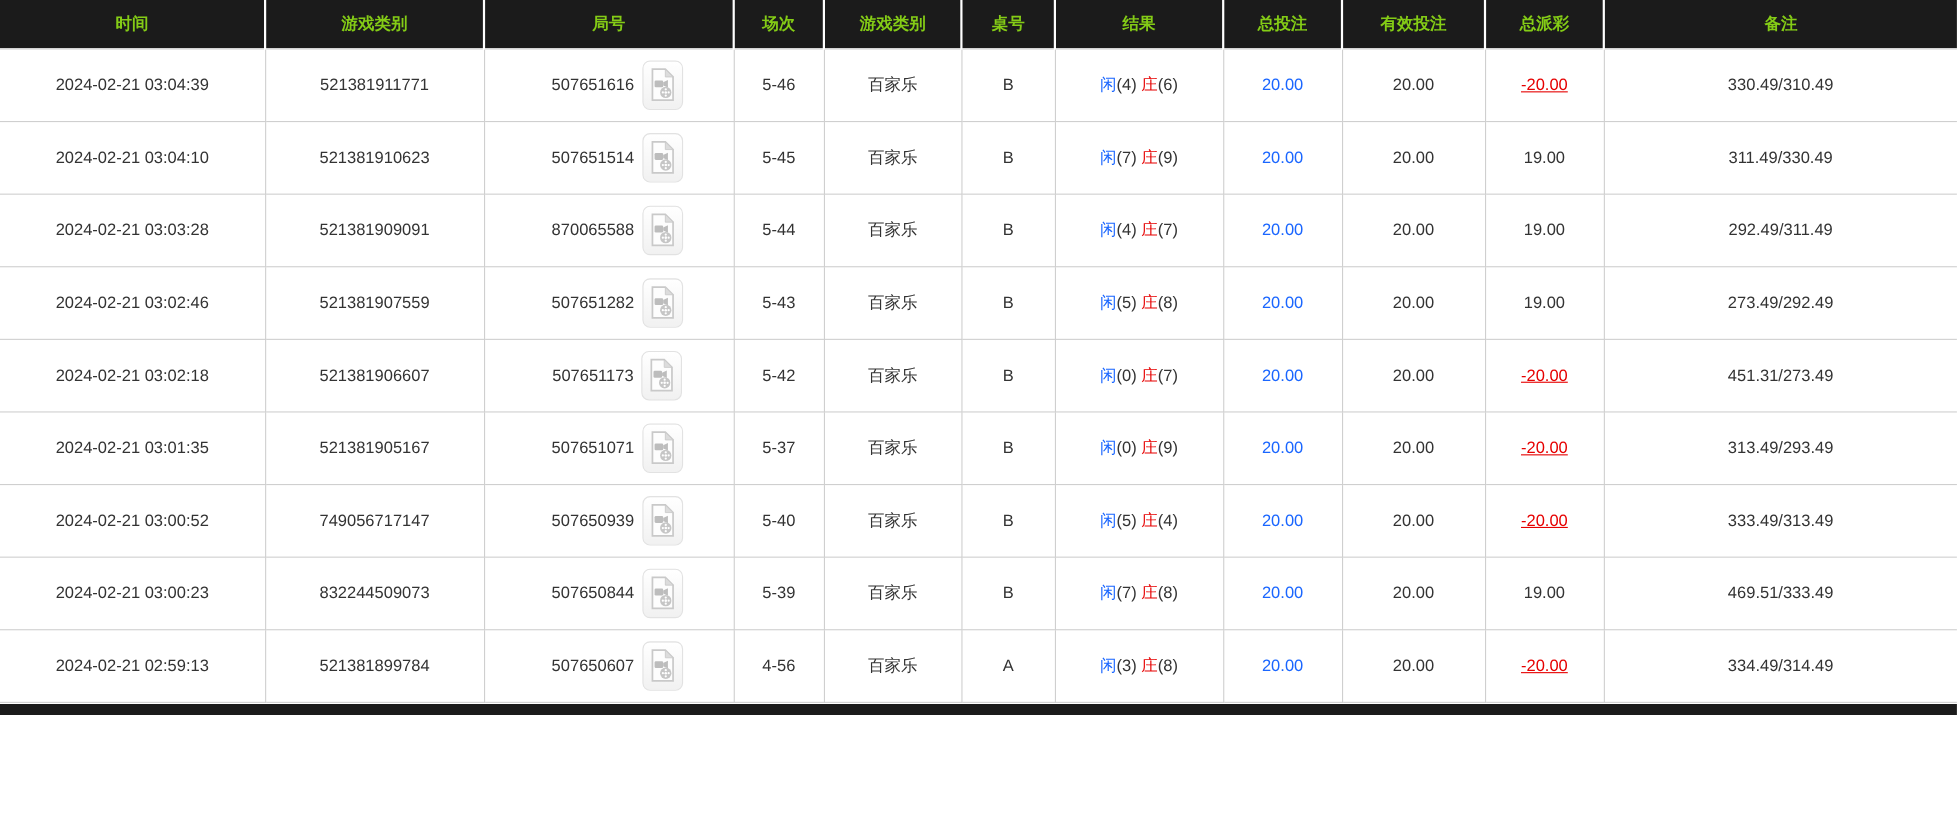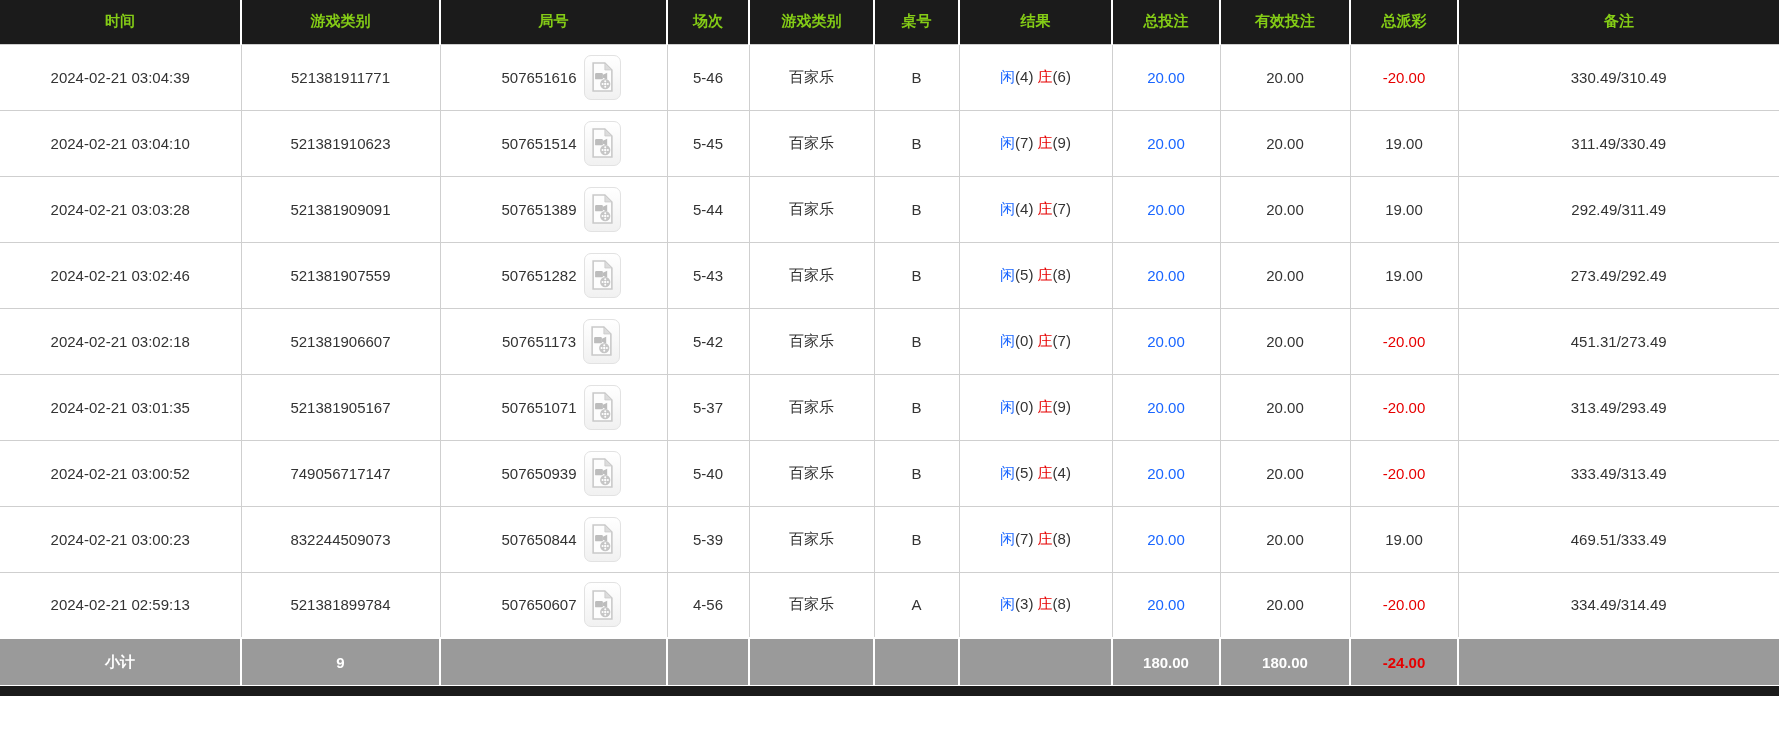--- a/index.html
+++ b/index.html
@@ -64,21 +64,21 @@
     width: 37px;
     height: 45px;
     border: 1px solid #e2e2e2;
     border-radius: 7px;
     background: linear-gradient(#ffffff, #f1f1f1);
     cursor: pointer;
     padding: 0;
   }
 
   .blue   { color: var(--blue, #1a66ff); }
-  .neg    { color: var(--red, #e60000) !important; }
+  .neg    { color: var(--red, #e60000) !important; text-decoration: underline; }
   .player-label { color: var(--blue, #1a66ff); }
   .banker-label { color: var(--red, #e60000); }
   .score { color: #333; }
 
   tfoot td {
     background: var(--footer-bg, #9a9a9a);
     color: #fff;
     font-size: 15px;
     font-weight: bold;
     text-align: center;
@@ -200,21 +200,21 @@
     <td class="blue">20.00</td>
     <td>20.00</td>
     <td class="payout-cell">19.00</td>
     <td>311.49/330.49</td>
   </tr>
       <tr>
     <td>2024-02-21 03:03:28</td>
     <td>521381909091</td>
     <td>
       <span class="round-cell-inner">
-        <span>507651389</span>
+        <span>870065588</span>
         <button class="video-btn">
           <span style="display:inline-flex;">
             <svg width="25" height="32" viewBox="0 0 32 40" aria-hidden="true">
               <path d="M4 2 h15 l9 9 v27 H4 z" fill="#fdfdfd" stroke="#c9c9c9" stroke-width="2"></path>
               <path d="M19 2 l9 9 h-9 z" fill="#dcdcdc" stroke="#c9c9c9" stroke-width="1"></path>
               <rect x="6.5" y="15" width="10" height="8" rx="1.5" fill="#bdbdbd"></rect>
               <path d="M16.5 17.2 l5.5 -2.6 v8.8 l-5.5 -2.6 z" fill="#bdbdbd"></path>
               <circle cx="19.5" cy="29" r="6.6" fill="#c6c6c6"></circle>
               <circle cx="19.5" cy="29" r="1.5" fill="#ffffff"></circle>
               <circle cx="19.5" cy="25.4" r="1.3" fill="#ffffff"></circle>
@@ -449,29 +449,16 @@
       <span class="player-label">闲</span><span class="score">(3)</span>
       <span class="banker-label">庄</span><span class="score">(8)</span>
     </td>
     <td class="blue">20.00</td>
     <td>20.00</td>
     <td class="payout-cell neg">-20.00</td>
     <td>334.49/314.49</td>
   </tr>
     </tbody>
   <tfoot>
-    <tr>
-      <td>小计</td>
-      <td>9</td>
-      <td></td>
-      <td></td>
-      <td></td>
-      <td></td>
-      <td></td>
-      <td>180.00</td>
-      <td>180.00</td>
-      <td class="payout-cell neg">-24.00</td>
-      <td></td>
-    </tr>
   </tfoot>
 </table>
 
 <div class="bottom-bar"></div>
 
 </body></html>

